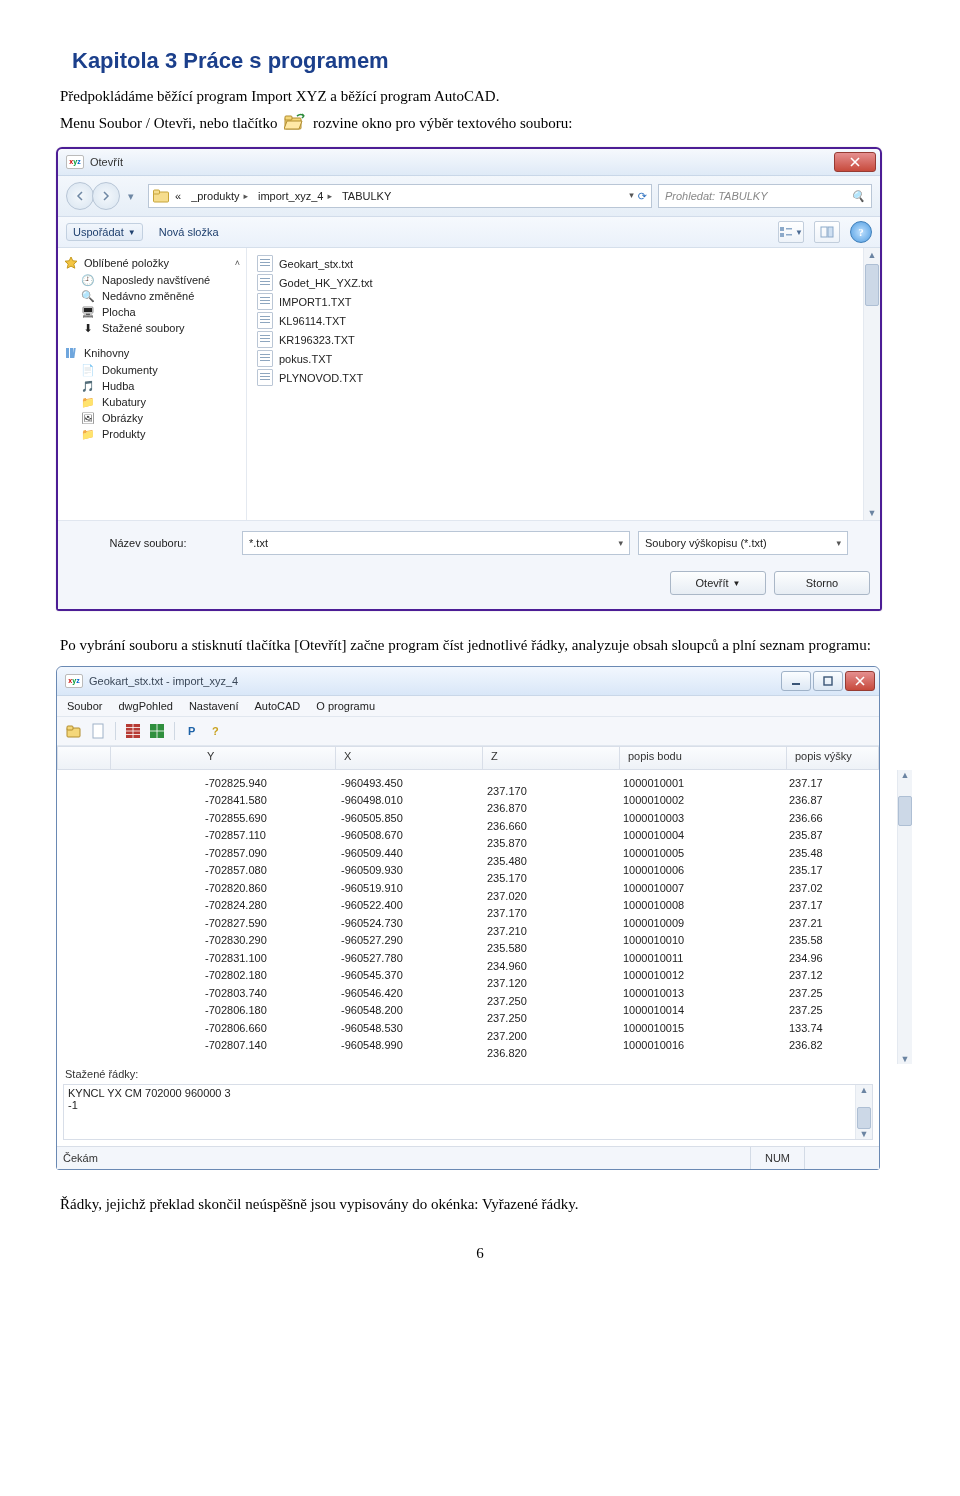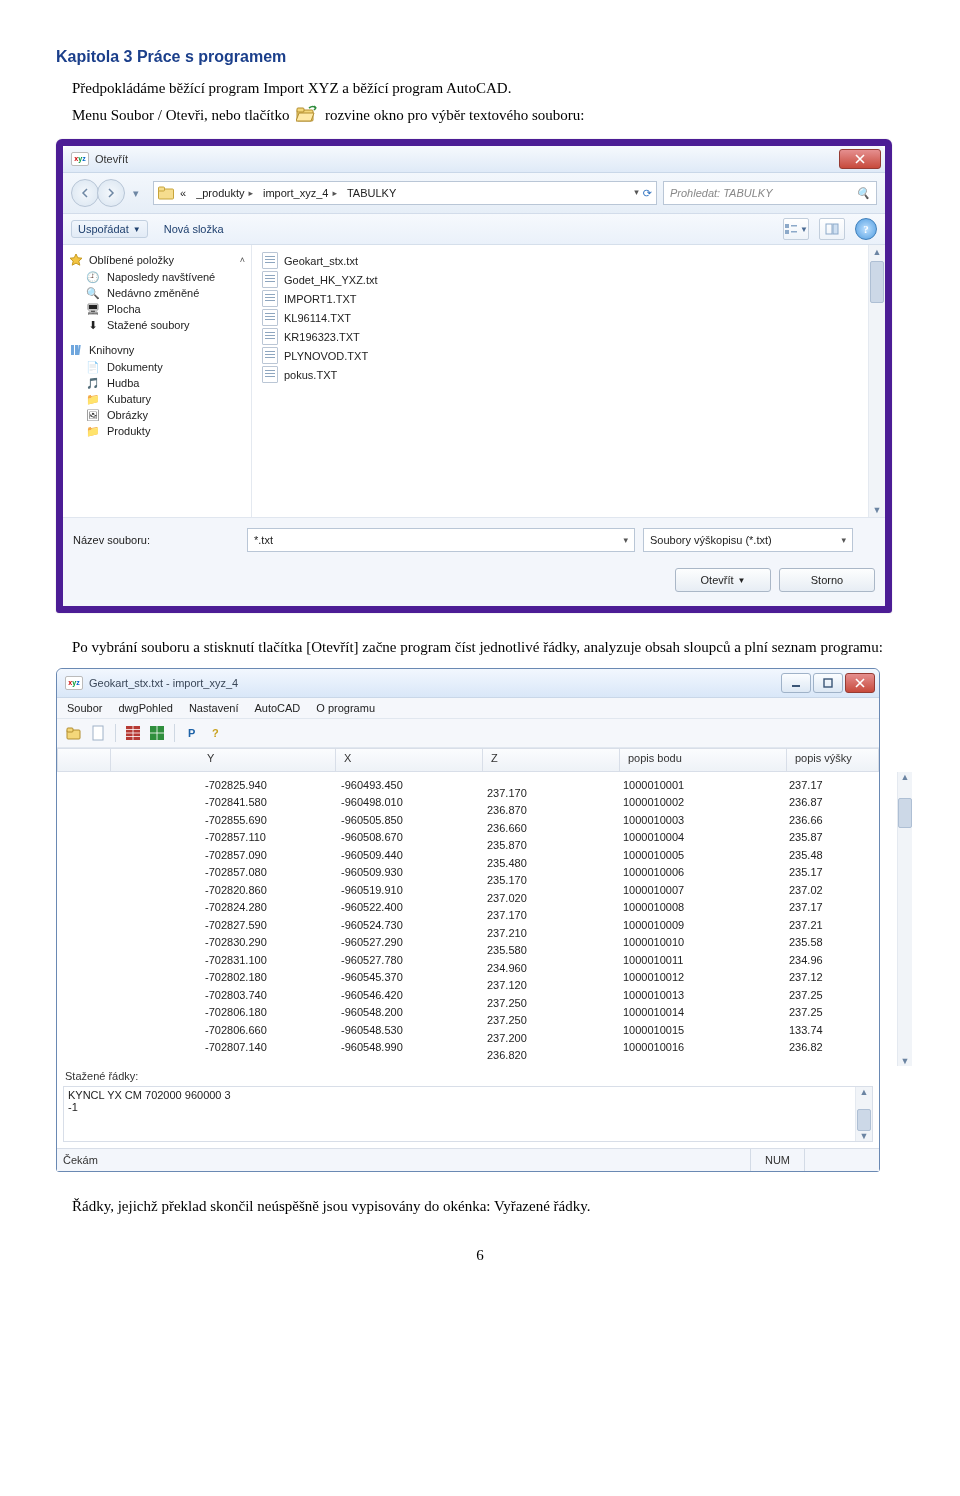--- a/index.html
+++ b/index.html
@@ -5,28 +5,28 @@
   body {
     margin: 0;
     padding: 48px 56px;
     font-family: "Times New Roman", Times, serif;
     font-size: 15px;
     color: #000;
     background: #fff;
     width: 960px;
     box-sizing: border-box;
   }
-  h1 { font-family: Arial, sans-serif; font-size: 16px; color: #1b3f8b; margin: 0 0 12px 0; font-weight: bold; }
-  p { margin: 6px 16px; line-height: 1.4; }
+  h1 { font-family: Arial, sans-serif; font-size: 22px; color: #1b3f8b; margin: 0 0 12px 16px; font-weight: bold; }
+  p { margin: 6px 4px; line-height: 1.4; }
   .inline-icon { display: inline-block; vertical-align: middle; margin: 0 3px; }
 
   
   .dialog {
     width: 822px;
-    border: 7px solid #4c1d95;
+    border: 2px solid #4c1d95;
     border-radius: 6px 6px 3px 3px;
     margin: 10px 0 24px 0;
     background: #fff;
     font-family: "Segoe UI", Tahoma, sans-serif;
     font-size: 11px;
     color: #222;
     box-shadow: 0 0 0 1px rgba(0,0,0,.04);
   }
   .dlg-titlebar {
     background: linear-gradient(#f6f9fd, #dfeaf7);
@@ -124,21 +124,21 @@
     position:absolute; right:0; top:0; bottom:0; width:16px; background:#f1f4f8;
     border-left:1px solid #e4e9f0; display:flex; flex-direction:column; align-items:center;
   }
   .dlg-files-scroll .up,.dlg-files-scroll .dn{font-size:9px;color:#6b84a2;padding:2px;}
   .dlg-files-scroll .thumb{background:#ccd8e7;border:1px solid #aebfd4;width:12px;height:40px;border-radius:2px;margin-top:2px;}
 
   .dlg-footer {
     border-top:1px solid #e0e6ef; background:#f3f6fb; padding: 10px 10px 14px 10px;
     display:flex; align-items:center; gap:8px; flex-wrap:wrap;
   }
-  .ft-label { width:160px; text-align:left; padding-right:6px; color:#222;}
+  .ft-label { width:160px; text-align:center; padding-right:6px; color:#222;}
   .ft-input {
     height:22px; border:1px solid #b9c6d6; background:#fff; padding:0 6px;
     display:flex; align-items:center; width: 374px; position:relative;
   }
   .ft-input .dd { margin-left:auto; font-size:9px;color:#555;}
   .ft-filter {
     height:22px; border:1px solid #b9c6d6; background:#fff; padding:0 6px;
     display:flex; align-items:center; width: 196px; position:relative;
   }
   .ft-filter .dd { margin-left:auto; font-size:9px;color:#555;}
@@ -408,25 +408,25 @@
           <div class="file-row">
             <span class="txt-icon"></span>
             <span>KL96114.TXT</span>
           </div>
           <div class="file-row">
             <span class="txt-icon"></span>
             <span>KR196323.TXT</span>
           </div>
           <div class="file-row">
             <span class="txt-icon"></span>
-            <span>PLYNOVOD.TXT</span>
+            <span>pokus.TXT</span>
           </div>
           <div class="file-row">
             <span class="txt-icon"></span>
-            <span>pokus.TXT</span>
+            <span>PLYNOVOD.TXT</span>
           </div>
         </div>
       <div class="dlg-files-scroll">
         <span class="up">▲</span>
         <div class="thumb"></div>
         <span class="dn" style="margin-top:auto;">▼</span>
       </div>
     </div>
   </div>
 

